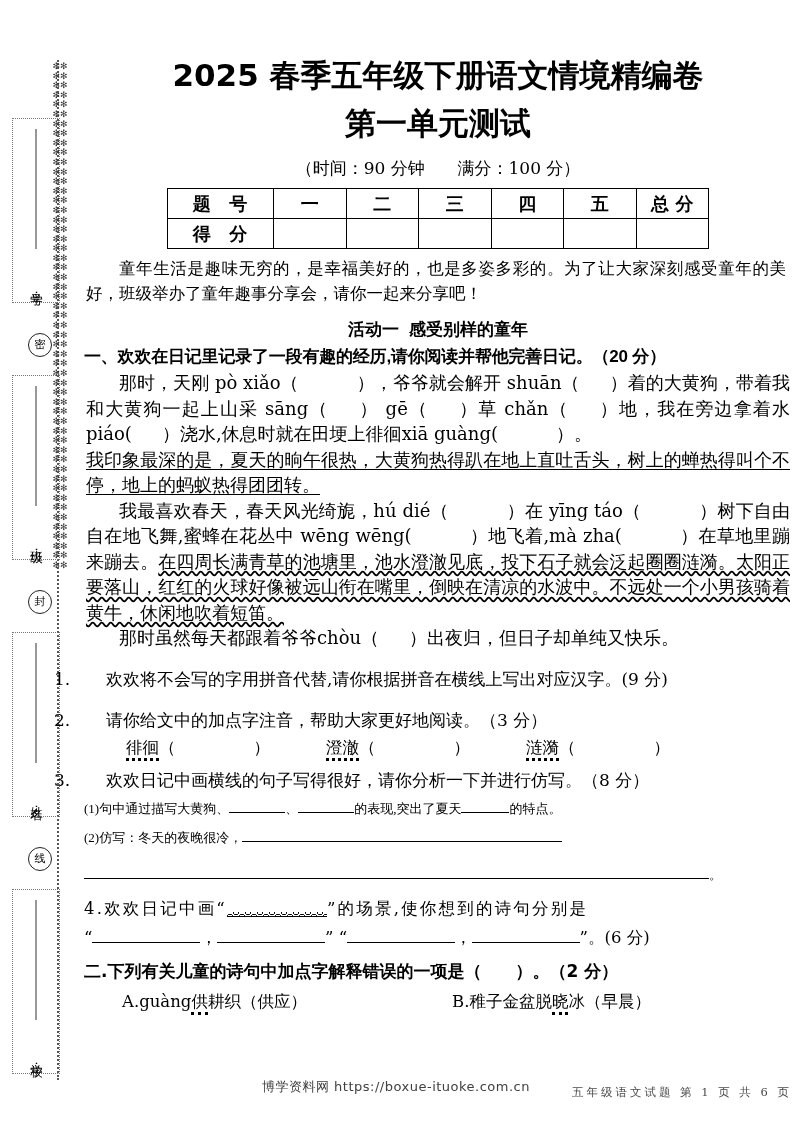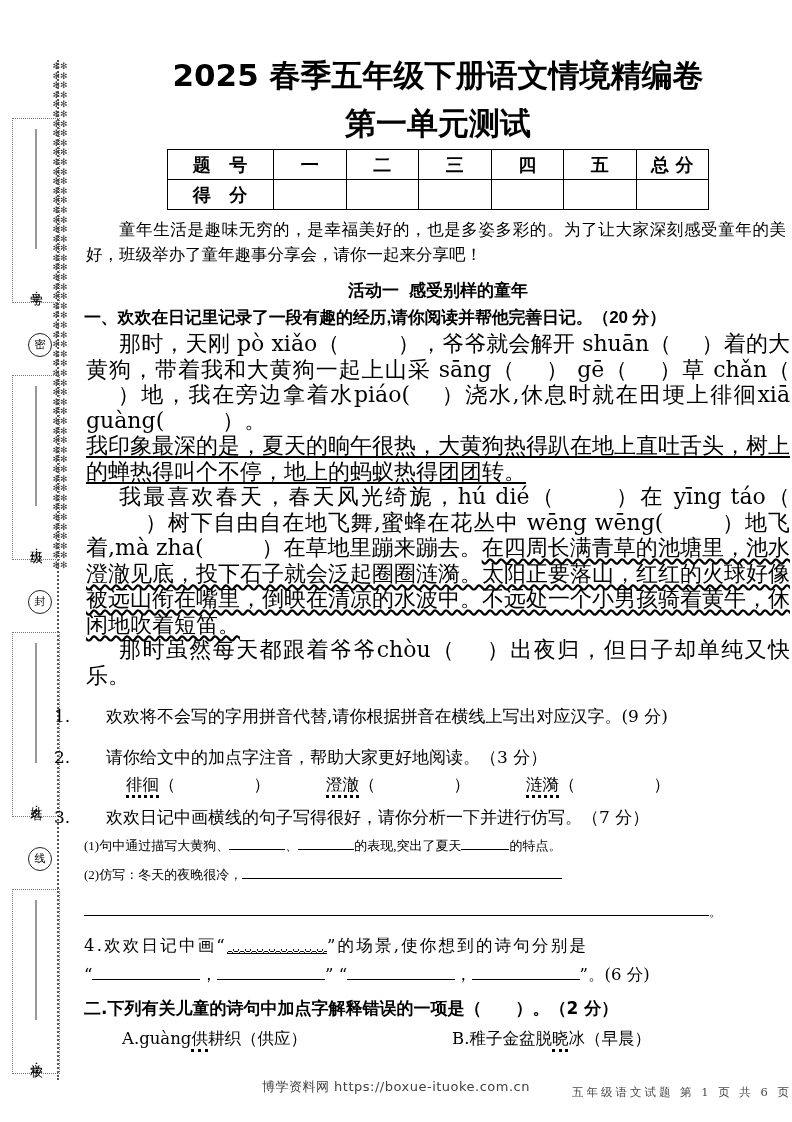--- a/index.html
+++ b/index.html
@@ -117,21 +117,21 @@
 
   .qhead{
     font-size:17px;
     font-weight:bold;
     margin:3px 0 2px 0;
     font-family:Liberation Sans, sans-serif;
     letter-spacing:-0.2px;
   }
 
   .para{
-    font-size:22px;
+    font-size:18px;
     line-height:25.5px;
     text-indent:33px;
     text-align:justify;
     margin:0 2px 0 2px;
     font-family:"DejaVu Serif", serif;
   }
   .para.noindent{ text-indent:0; }
 
   .py{ font-family:"DejaVu Serif", serif; font-style:normal; }
   .brk{ display:inline-block; min-width:46px; text-align:center; }
@@ -274,20 +274,25 @@
     <div class="vrule" style="height:120px;"></div>
     <div class="vlabel">学校：</div>
   </div>
 </div>
 
 <div class="sheet">
 
   <div class="title1">2025 春季五年级下册语文情境精编卷</div>
   <div class="title2">第一单元测试</div>
 
+  <div class="subtitle">
+    <span>（时间：90 分钟</span>
+    <span class="gap"></span>
+    <span>满分：100 分）</span>
+  </div>
 
   <table class="scoretable">
     <tbody>
         <tr>
       <td class="hdr">题 号</td>
       <td>一</td>
       <td>二</td>
       <td>三</td>
       <td>四</td>
       <td>五</td>
@@ -322,21 +327,21 @@
   <div class="para"><span>那时虽然每天都跟着爷爷</span><span class="py">chòu</span>（<span class="brk w1"></span><span>）出夜归，但日子却单纯又快乐。</span></div>
 
   <div class="numq"><span class="nn">1.</span><span>欢欢将不会写的字用拼音代替,请你根据拼音在横线上写出对应汉字。(9 分)</span></div>
 
   <div class="numq"><span class="nn">2.</span><span>请你给文中的加点字注音，帮助大家更好地阅读。（3 分）</span></div>
 
   <div class="pyrow">
     <span class="cell"><span class="dotm">徘徊</span>（<span class="par"></span>）</span><span class="cell"><span class="dotm">澄澈</span>（<span class="par"></span>）</span><span class="cell"><span class="dotm">涟漪</span>（<span class="par"></span>）</span>
   </div>
 
-  <div class="numq" style="margin-top:8px;"><span class="nn">3.</span><span>欢欢日记中画横线的句子写得很好，请你分析一下并进行仿写。（7 分）</span></div>
+  <div class="numq" style="margin-top:8px;"><span class="nn">3.</span><span>欢欢日记中画横线的句子写得很好，请你分析一下并进行仿写。（8 分）</span></div>
 
   <div class="subq"><span>(1)句中通过描写大黄狗、</span><span class="blank b-s"></span><span>、</span><span class="blank b-s"></span><span>的表现,突出了夏天</span><span class="blank b-xs"></span><span>的特点。</span></div>
 
   <div class="subq"><span>(2)仿写：冬天的夜晚很冷，</span><span class="blank b-lg"></span></div>
   <div class="subq" style="margin-top:10px;"><span class="blank b-full"></span><span>。</span></div>
 
   <div class="q4"><span>4.欢欢日记中画“</span><span class="wavyblank"></span><span>”的场景,使你想到的诗句分别是</span></div>
 
   <div class="q4b"><span>“</span><span class="blank b-q4"></span><span>，</span><span class="blank b-q4"></span><span>”</span> <span>“</span><span class="blank b-q4"></span><span>，</span><span class="blank b-q4"></span><span>”</span><span>。(6 分)</span></div>
 

